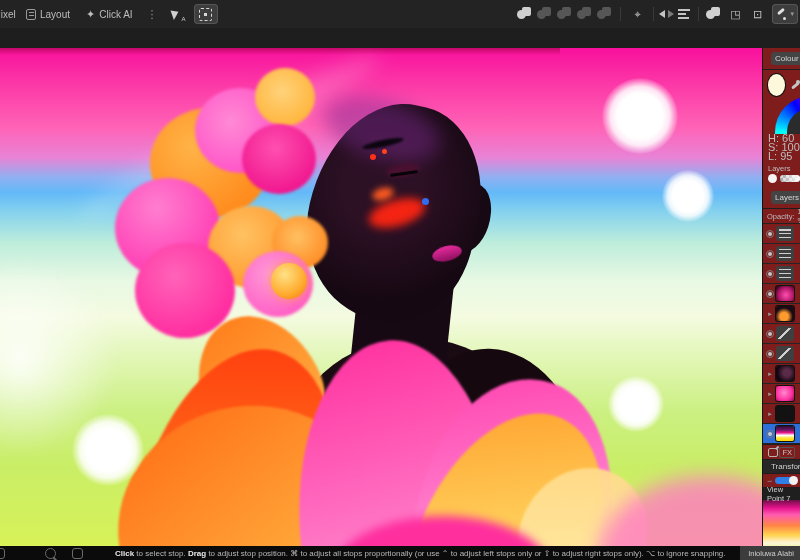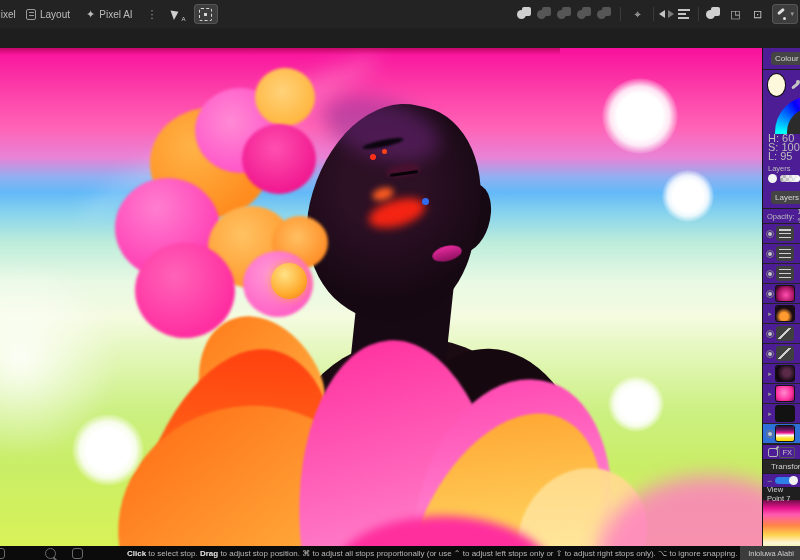--- a/index.html
+++ b/index.html
@@ -153,21 +153,21 @@
     transform:rotate(24deg); background:linear-gradient(150deg,#ff9c2a,#ffe06a 70%); }
   .p6 { left:520px; top:418px; width:125px; height:142px; border-radius:50%;
     transform:rotate(30deg); background:linear-gradient(150deg,#ffd886,#fff2b0); opacity:.95; }
   .p8 { left:598px; top:428px; width:225px; height:165px; border-radius:50%;
     background:#ff7ac4; opacity:.8; filter:blur(10px); }
   .p9 { left:330px; top:468px; width:225px; height:125px; border-radius:50%;
     background:#ff2f9e; filter:blur(5px); }
 
   
   #sidebar { position:absolute; left:762px; top:48px; width:38px; height:498px;
-    background:#4c1d95; border-left:1px solid #141414; color:#c4c4c4; overflow:hidden; }
+    background:#7f1d1d; border-left:1px solid #141414; color:#c4c4c4; overflow:hidden; }
   .panel-tabs { display:flex; align-items:center; height:22px; gap:3px; padding-left:4px;
     border-bottom:1px solid #1d1d1d; font-size:8px; }
   .grip { width:2px; height:10px; background:#474747; margin-right:1px; }
   .tab-pill { background:#444; border-radius:3px; padding:2px 4px; color:#d8d8d8; white-space:nowrap; }
   #fill-row { display:flex; align-items:center; gap:5px; padding:4px 0 2px 5px; }
   #fill-circle { width:22px; height:22px; border-radius:50%; background:#fdf8dc; box-shadow:0 0 0 1px #111; }
   .dropper { width:12px; height:12px; position:relative; }
   .dropper::before { content:""; position:absolute; left:1px; top:5px; width:9px; height:3px;
     background:#c4c4c4; border-radius:2px; transform:rotate(-40deg); }
   .dropper::after { content:""; position:absolute; right:0; top:1px; width:4px; height:4px;
@@ -224,41 +224,41 @@
     background:linear-gradient(180deg, #6e0d46 0%, #e8148e 12%, #ff5bb0 22%, #ff8547 38%, #ffd34e 52%, #fdf6d8 64%, #d8ee5e 82%, #ffd34e 96%); }
 
   
   #status-bar { position:absolute; left:0; top:546px; width:800px; height:14px; background:#0b0b0b;
     display:flex; align-items:center; color:#b8b8b8; font-size:8px; }
   .sb-icon { width:11px; height:11px; border:1px solid #6a6a6a; border-radius:3px; margin-left:8px; }
   .sb-icon.half { margin-left:-6px; }
   .sb-icon.mag { border-radius:50%; position:relative; }
   .sb-icon.mag::after { content:""; position:absolute; right:-2px; bottom:-2px; width:4px; height:1.5px;
     background:#6a6a6a; transform:rotate(45deg); }
-  #hint { margin-left:44px; white-space:nowrap; }
+  #hint { margin-left:32px; white-space:nowrap; }
   #hint b { color:#e8e8e8; }
   #doc-owner { margin-left:auto; background:#3c3c3c; height:14px; display:flex; align-items:center;
     padding:0 6px 0 8px; color:#cfcfcf; font-size:7.5px; white-space:nowrap; }
 </style>
 </head>
 <body>
 
 <div id="app">
 
   <div id="persona-bar">
     <div class="persona-item persona-clip">
       <span>Pixel</span>
     </div>
     <div class="persona-item">
       <span class="p-icon"></span>
       <span>Layout</span>
     </div>
     <div class="persona-item">
       <span class="sparkle">✦</span>
-      <span>Pixel AI</span>
+      <span>Click AI</span>
     </div>
     <span class="kebab">⋮</span>
     <div class="tbtn">
         <span class="cursorA"></span>
       </div>
     <div class="tbtn active">
         <span class="marquee"></span>
       </div>
 
     <div id="persona-right">

